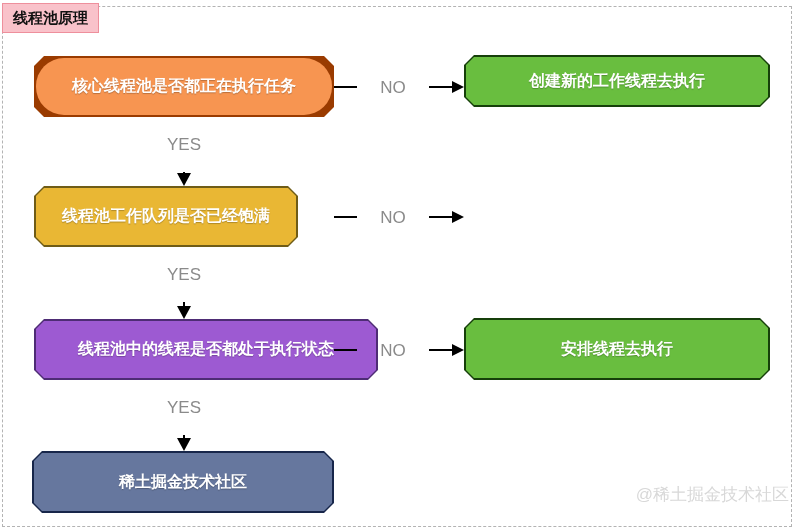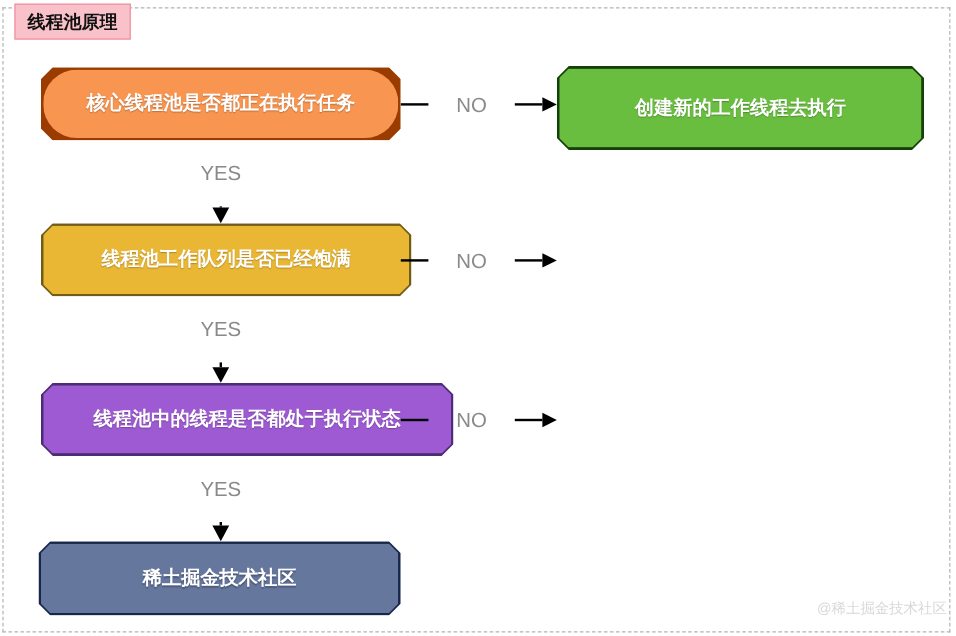--- a/index.html
+++ b/index.html
@@ -15,21 +15,21 @@
 
   .page-border {
     position: absolute;
     left: 2px; top: 6px; right: 5px; bottom: 3px;
     border: 1px dashed #b3b3b3;
     pointer-events: none;
   }
 
   .title-badge {
     position: absolute;
-    left: 12px; top: 3px;
+    left: 2px; top: 3px;
     height: 28px;
     padding: 0 10px;
     display: flex;
     align-items: center;
     font-size: 15px;
     font-weight: bold;
     z-index: 5;
     border-width: 1px;
     border-style: solid;
     font-family: Liberation Serif, serif;
@@ -56,22 +56,22 @@
   }
   .node-label {
     font-size: 16px;
     font-weight: bold;
     text-shadow: 0 1px 1px rgba(0,0,0,0.25);
     white-space: nowrap;
   }
 
   
   .pos-q1 { left: 34px;  top: 56px;  width: 300px; height: 61px; }
-  .pos-a1 { left: 464px; top: 55px;  width: 306px; height: 70px; }
-  .pos-q2 { left: 34px;  top: 186px; width: 309px; height: 61px; text-align: right; }
+  .pos-a1 { left: 464px; top: 55px;  width: 306px; height: 52px; }
+  .pos-q2 { left: 34px;  top: 186px; width: 264px; height: 61px; text-align: right; }
   .pos-a2 { left: 464px; top: 185px; width: 306px; height: 62px; }
   .pos-q3 { left: 34px;  top: 319px; width: 344px; height: 61px; }
   .pos-a3 { left: 464px; top: 318px; width: 306px; height: 62px; }
   .pos-t1 { left: 32px;  top: 451px; width: 302px; height: 62px; }
 
   
   .no-connector {
     position: absolute;
     left: 334px;
     width: 130px;
@@ -112,22 +112,22 @@
   .arrow-down {
     width: 0; height: 0;
     border-left: 7px solid transparent;
     border-right: 7px solid transparent;
     border-top: 13px solid #000000;
   }
 
   .watermark {
     position: absolute;
     right: 8px;
-    bottom: 14px;
-    font-size: 12px;
+    bottom: 24px;
+    font-size: 17px;
     z-index: 4;
     text-align: center;
   }
 </style>
 </head>
 <body>
 
 <div class="canvas">
 
   <div class="page-border"></div>
@@ -189,20 +189,25 @@
     </div>
   </div>
 
   <div class="no-connector pos-no3">
     <div class="hline"></div>
     <span class="connector-label" style="color: rgb(138, 138, 138);">NO</span>
     <div class="hline"></div>
     <div class="arrow-right"></div>
   </div>
 
+  <div class="node pos-a3" style="background: rgb(22, 64, 10);">
+    <div class="node-inner" style="background: rgb(105, 190, 63);">
+      <span class="node-label" style="color: rgb(255, 255, 255);">安排线程去执行</span>
+    </div>
+  </div>
 
   <div class="yes-connector pos-yes3">
     <div class="vline"></div>
     <span class="connector-label" style="color: rgb(138, 138, 138);">YES</span>
     <div class="vline2"></div>
     <div class="arrow-down"></div>
   </div>
 
   <div class="node pos-t1" style="background: rgb(23, 38, 74);">
     <div class="node-inner" style="background: rgb(102, 119, 158);">

